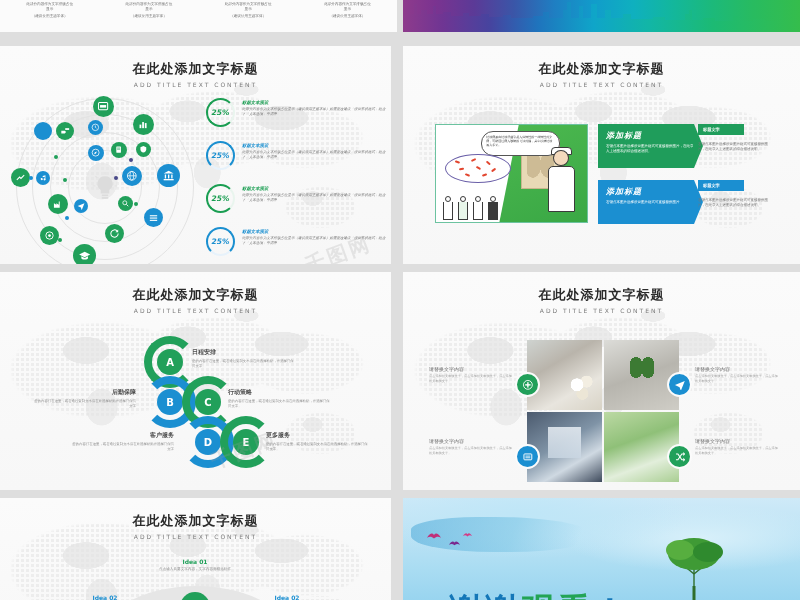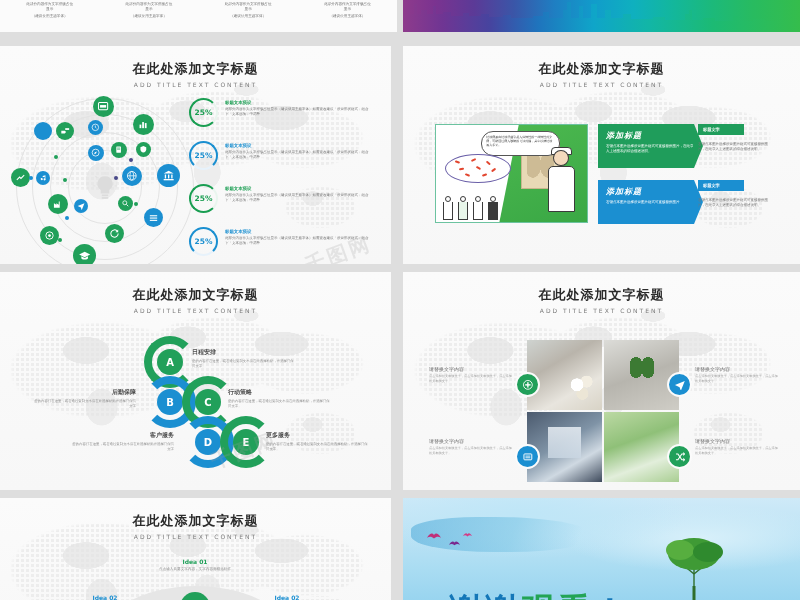--- a/index.html
+++ b/index.html
@@ -87,21 +87,21 @@
     color: #d8d8d8;
   }
   .ic {
     position: absolute; border-radius: 50%;
     display: flex; align-items: center; justify-content: center;
     color: #fff;
   }
   .ic svg { width: 58%; height: 58%; fill: #fff; }
   .dot { position: absolute; border-radius: 50%; }
 
-  .s3-list { position: absolute; left: 189px; top: 38px; width: 180px; }
+  .s3-list { position: absolute; left: 206px; top: 38px; width: 180px; font-style: italic; }
   .s3-item { display: flex; align-items: flex-start; height: 36px; margin-bottom: 7px; }
   .pct {
     width: 29px; height: 29px; border-radius: 50%; flex: 0 0 29px;
     display: flex; align-items: center; justify-content: center;
     font-size: 7.5px; font-weight: bold;
   }
   .pct.green { border: 2px solid #1a9e52; color: #1a9e52;
                border-right-color: #e9f5ee; }
   .pct.blue  { border: 2px solid #1a8fd0; color: #1a8fd0;
                border-bottom-color: #e7f2fb; }

